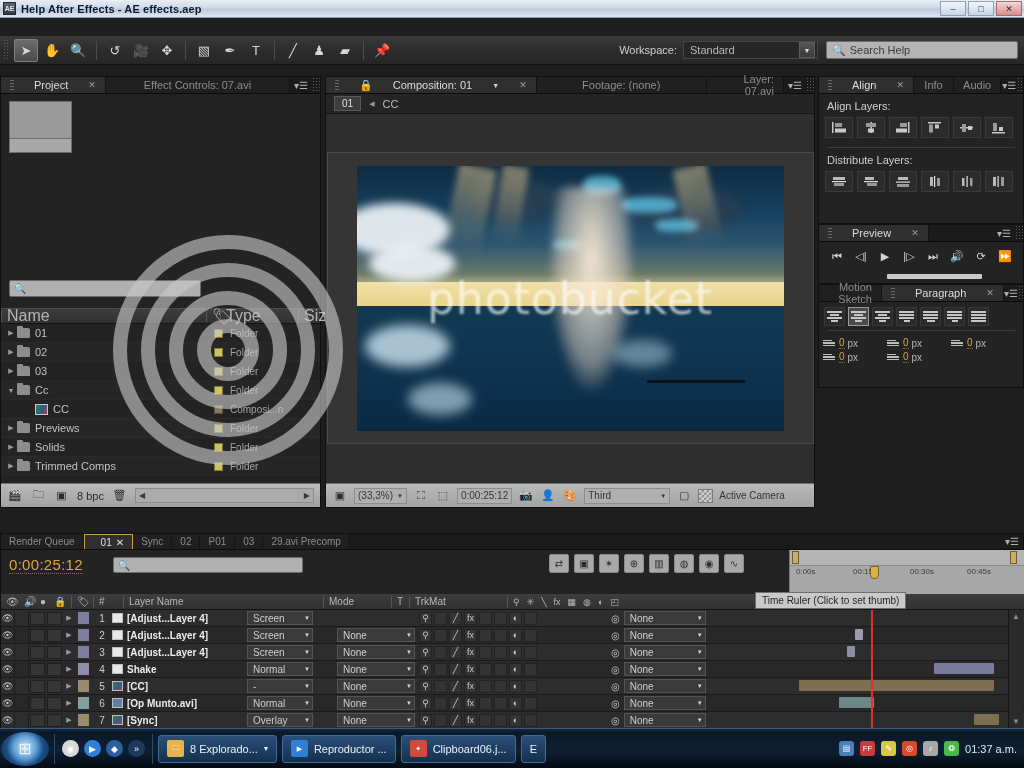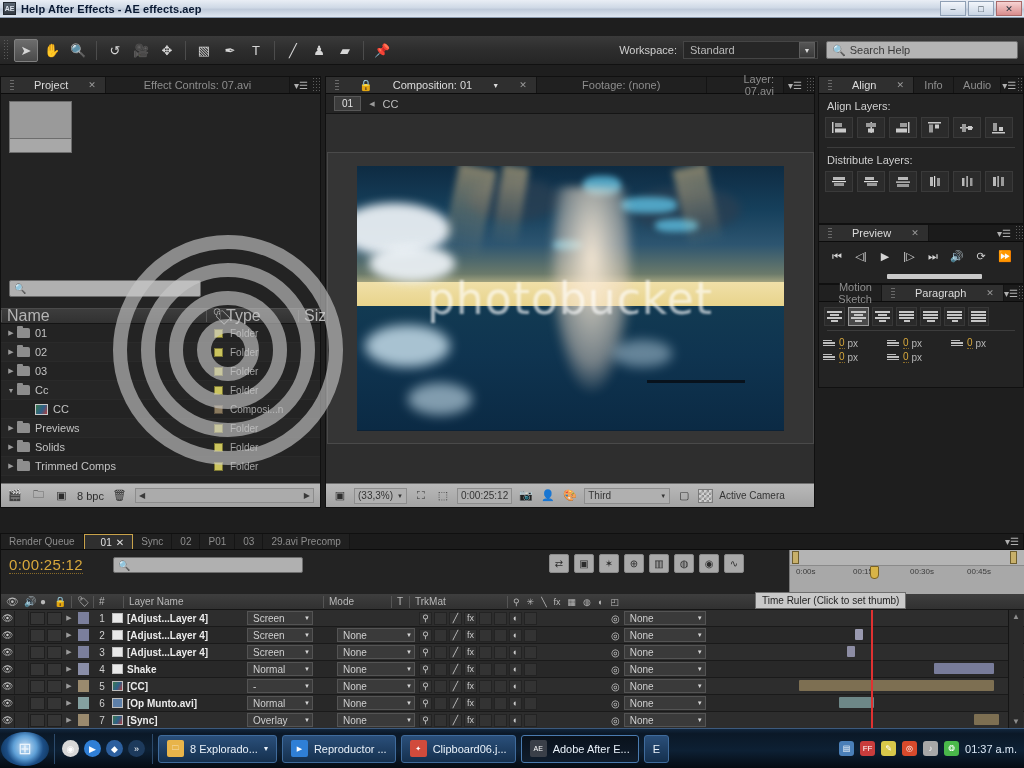--- a/index.html
+++ b/index.html
@@ -1152,24 +1152,20 @@
           <span style="font-size: 8px;">▾</span>
         </div>
         <div class="tbtn">
           <span class="qico" style="background: rgb(47, 127, 214); border-radius: 2px; font-size: 7px;">▶</span>
           <span>Reproductor ...</span>
         </div>
         <div class="tbtn">
           <span class="qico" style="background: rgb(209, 75, 60); border-radius: 2px; font-size: 7px;">✦</span>
           <span>Clipboard06.j...</span>
         </div>
-        <div class="tbtn active">
-          <span class="qico" style="background: rgb(58, 63, 72); border-radius: 2px; font-size: 7px;">AE</span>
-          <span>Adobe After E...</span>
-        </div>
         <div class="tbtn">
           <span>E</span>
         </div>
       </div>
     <div class="tray" id="tray">
         <span class="trayico" style="background: rgb(74, 127, 184);">▤</span>
         <span class="trayico" style="background: rgb(200, 60, 60);">FF</span>
         <span class="trayico" style="background: rgb(216, 200, 74);">✎</span>
         <span class="trayico" style="background: rgb(216, 74, 44);">◎</span>
         <span class="trayico" style="background: rgb(168, 168, 168);">♪</span>

